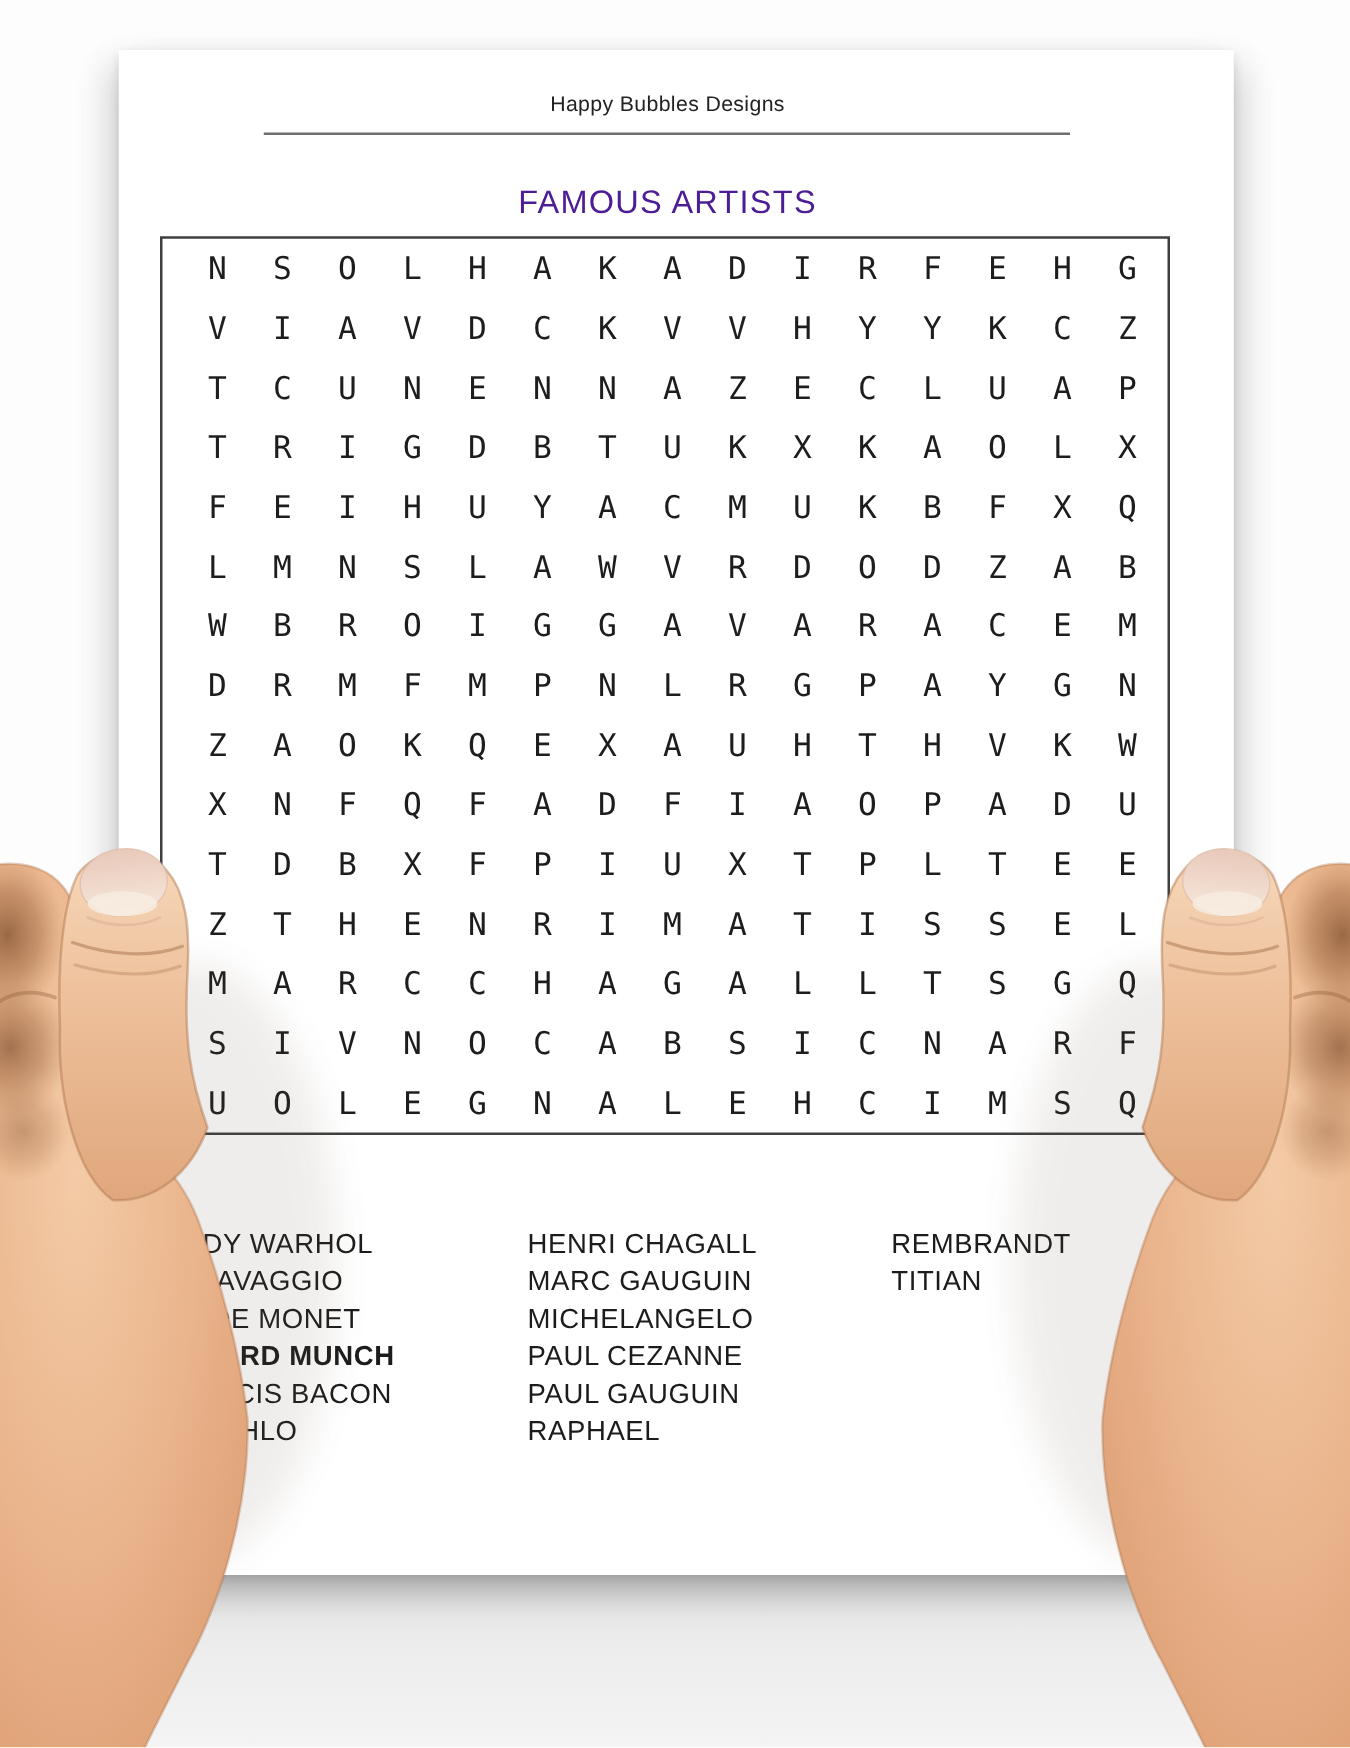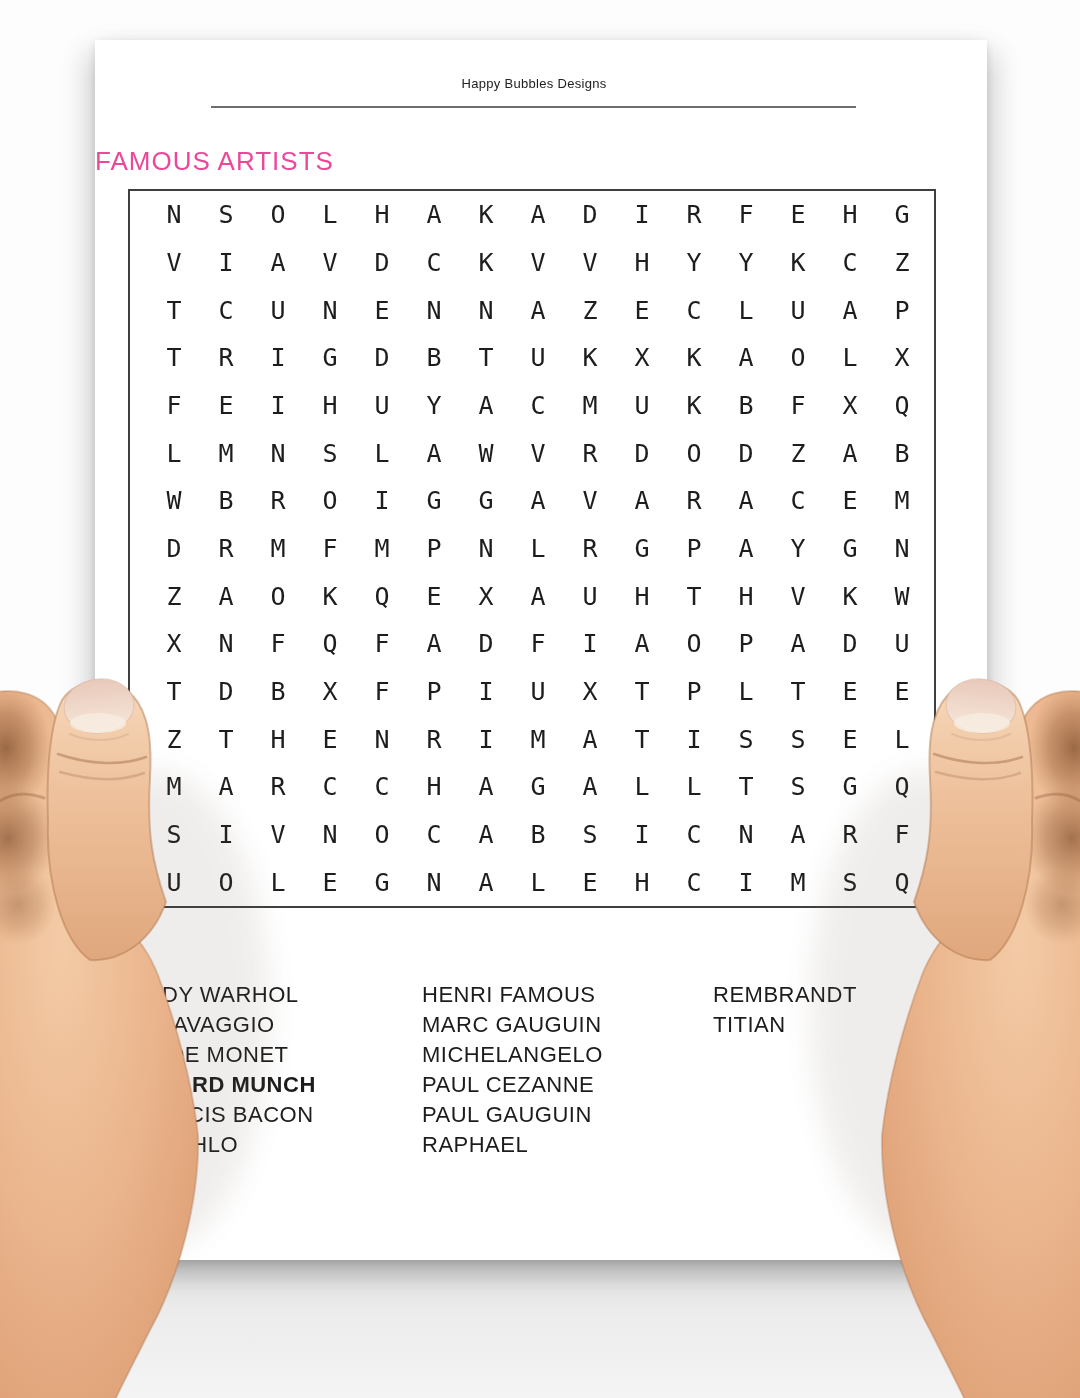--- a/index.html
+++ b/index.html
@@ -4,24 +4,24 @@
 <style>
   html,body{margin:0;padding:0;background:#fdfdfd;}
   .stage{position:relative;width:1080px;height:1398px;overflow:hidden;background:#fdfdfd;
          font-family:"Liberation Sans",sans-serif;}
   .table-band{position:absolute;left:0;top:1258px;width:1080px;height:140px;
               background:linear-gradient(180deg,#e4e4e4 0%,#ededed 45%,#f4f4f4 100%);}
   .paper{position:absolute;left:95px;top:40px;width:892px;height:1220px;background:#ffffff;
          box-shadow:0 14px 30px rgba(0,0,0,.18),0 3px 8px rgba(0,0,0,.10),
                     -14px 10px 26px rgba(0,0,0,.06),14px 10px 26px rgba(0,0,0,.06);}
   .brand{position:absolute;left:0;top:34px;width:878px;text-align:center;
-         font-size:13px;line-height:20px;letter-spacing:.3px;color:#222;}
+         font-size:17px;line-height:20px;letter-spacing:.3px;color:#222;}
   .brand-rule{position:absolute;left:116px;top:66px;width:645px;height:2px;background:#6e6e6e;}
-  .title{position:absolute;left:0;top:106px;width:878px;
-         font-size:26px;line-height:30px;letter-spacing:1px;color:#ec4899;}
+  .title{position:absolute;left:0;top:106px;width:878px;text-align:center;
+         font-size:26px;line-height:30px;letter-spacing:1px;color:#4c1d95;}
   .grid{position:absolute;left:33px;top:149px;width:808px;height:719px;box-sizing:border-box;
         border:2px solid #3f3f3f;display:grid;grid-template-columns:repeat(15,1fr);
         grid-template-rows:repeat(15,1fr);padding:0 6px 0 18px;align-items:center;justify-items:center;}
   .cell{font-family:"DejaVu Sans Mono",monospace;font-size:25px;color:#1d1d1d;line-height:1;}
   .wordlist{position:absolute;left:0;top:940px;width:892px;}
   .wl-col{position:absolute;top:0;}
   .wl-col1{left:0;}
   .wl-col2{left:327px;}
   .wl-col3{left:595px;margin-left:23px;}
   .wl-item{font-size:22px;line-height:30px;letter-spacing:.5px;color:#1c1c1c;white-space:nowrap;}
@@ -268,21 +268,21 @@
     <div class="wordlist">
       <div class="wl-col wl-col1" id="wl1">
           <div class="wl-item" style="margin-left: 67px;">DY WARHOL</div>
           <div class="wl-item" style="margin-left: 78px;">AVAGGIO</div>
           <div class="wl-item" style="margin-left: 57px;">UDE MONET</div>
           <div class="wl-item" style="margin-left: 97px; font-weight: bold;">RD MUNCH</div>
           <div class="wl-item" style="margin-left: 93px;">CIS BACON</div>
           <div class="wl-item" style="margin-left: 66px;">KAHLO</div>
         </div>
       <div class="wl-col wl-col2" id="wl2">
-          <div class="wl-item">HENRI FAMOUS</div>
+          <div class="wl-item">HENRI CHAGALL</div>
           <div class="wl-item">MARC GAUGUIN</div>
           <div class="wl-item">MICHELANGELO</div>
           <div class="wl-item">PAUL CEZANNE</div>
           <div class="wl-item">PAUL GAUGUIN</div>
           <div class="wl-item">RAPHAEL</div>
         </div>
       <div class="wl-col wl-col3" id="wl3">
           <div class="wl-item">REMBRANDT</div>
           <div class="wl-item">TITIAN</div>
         </div>

